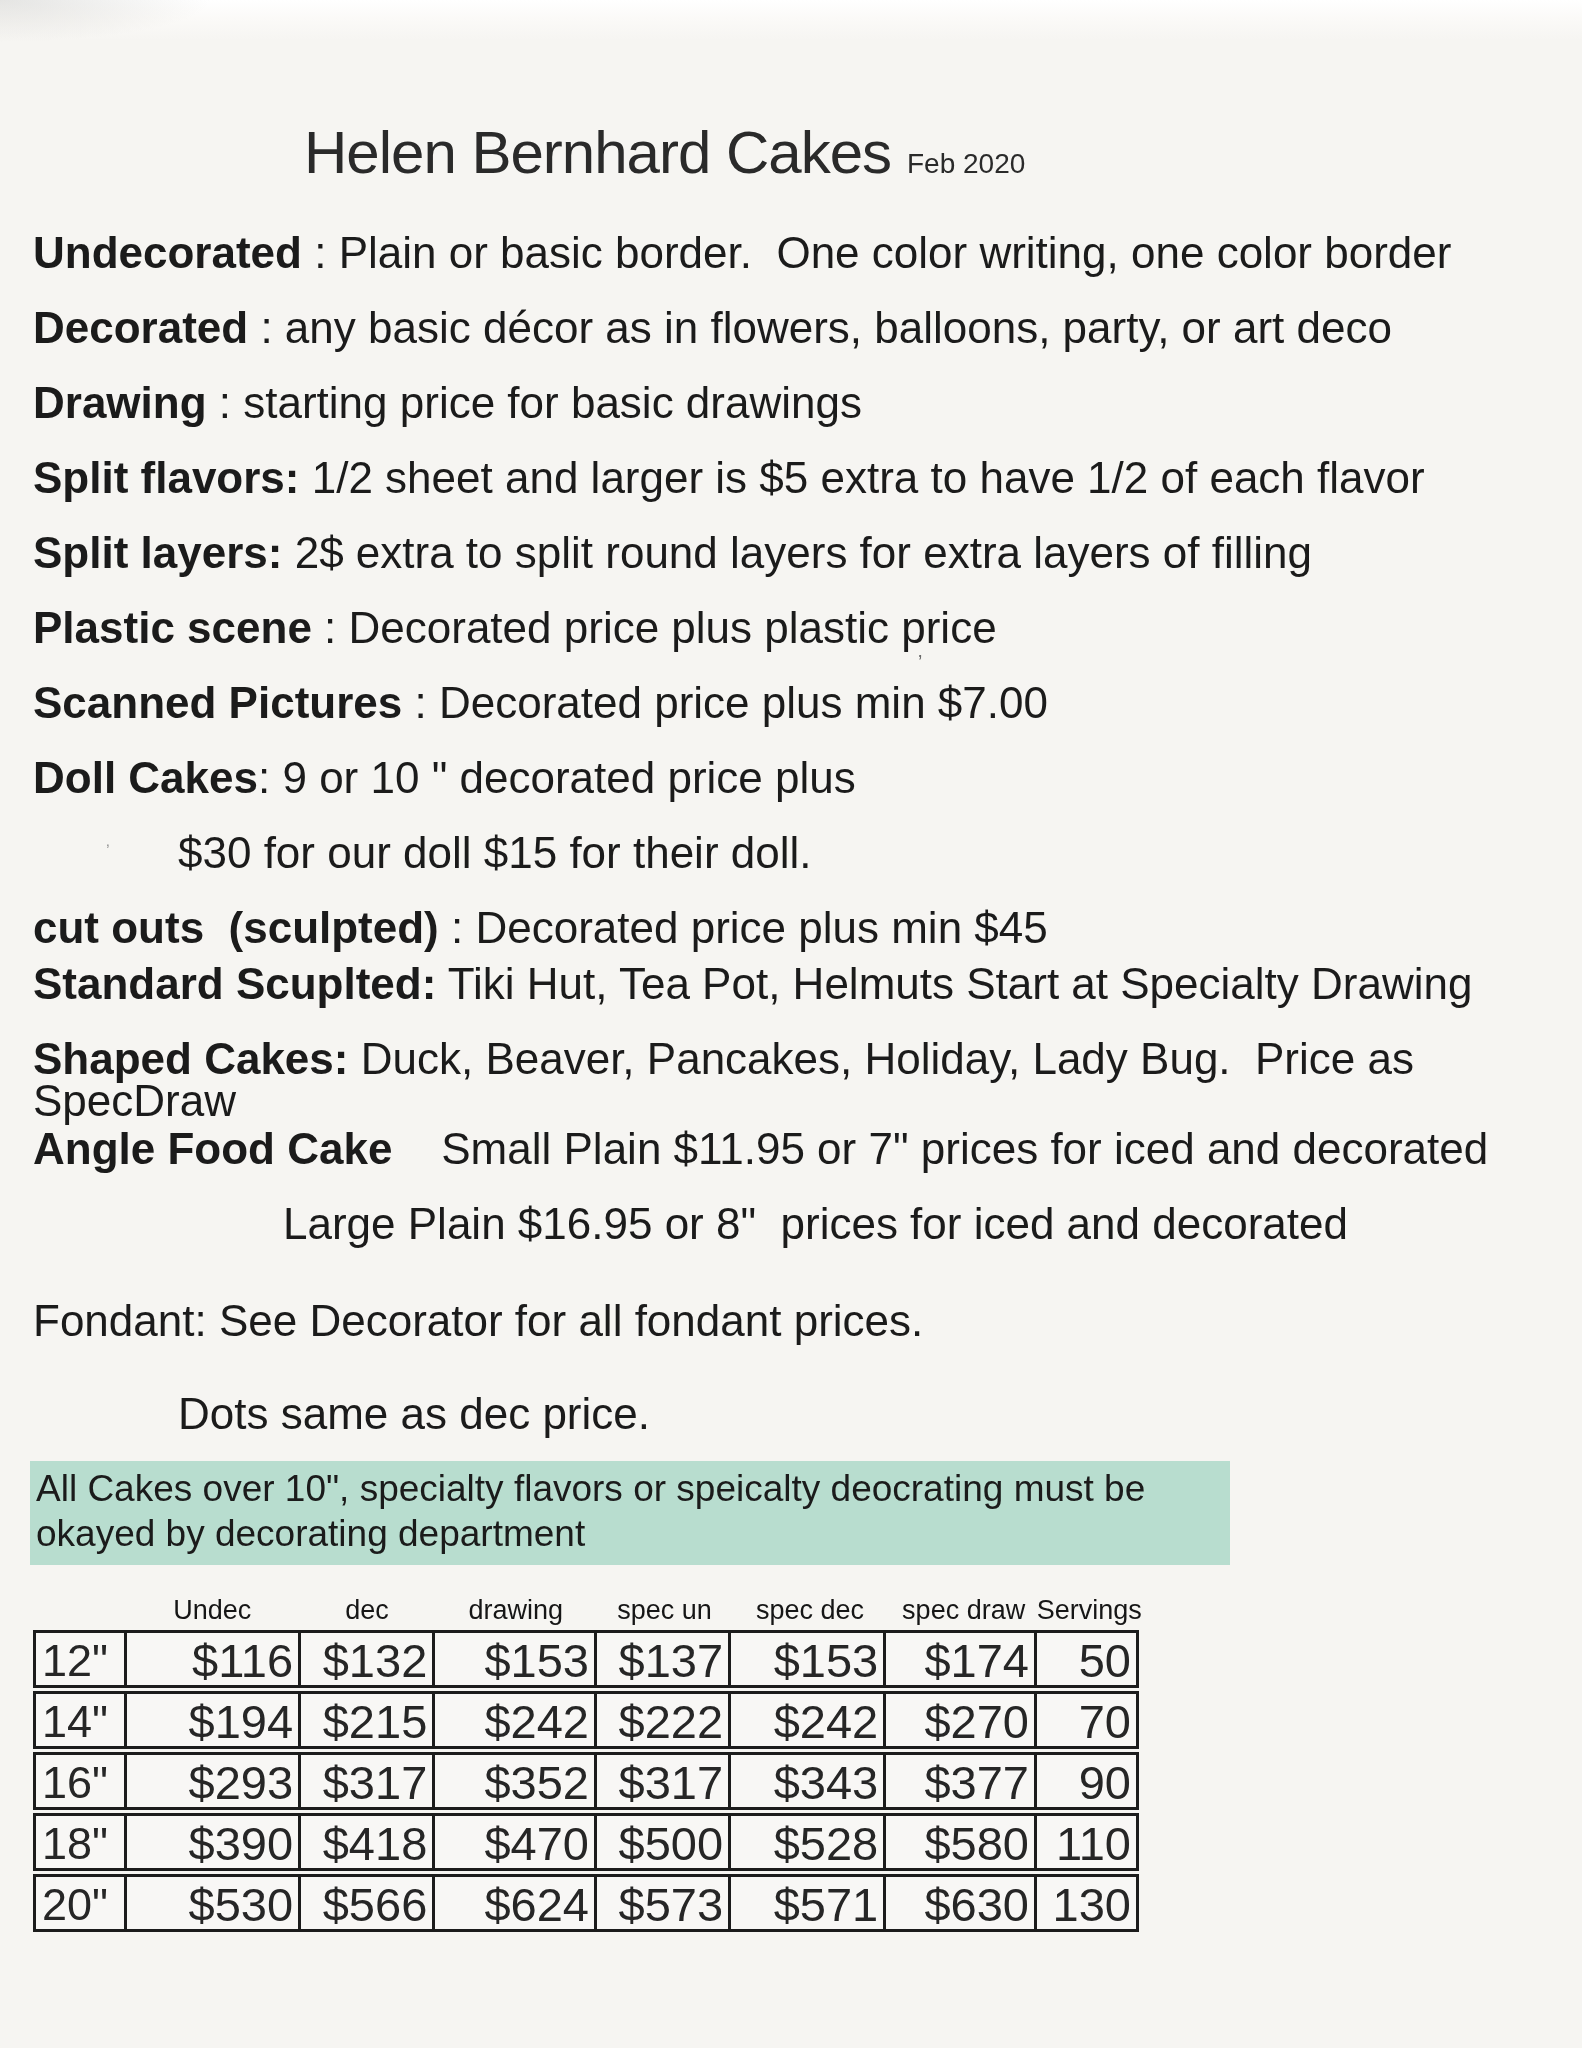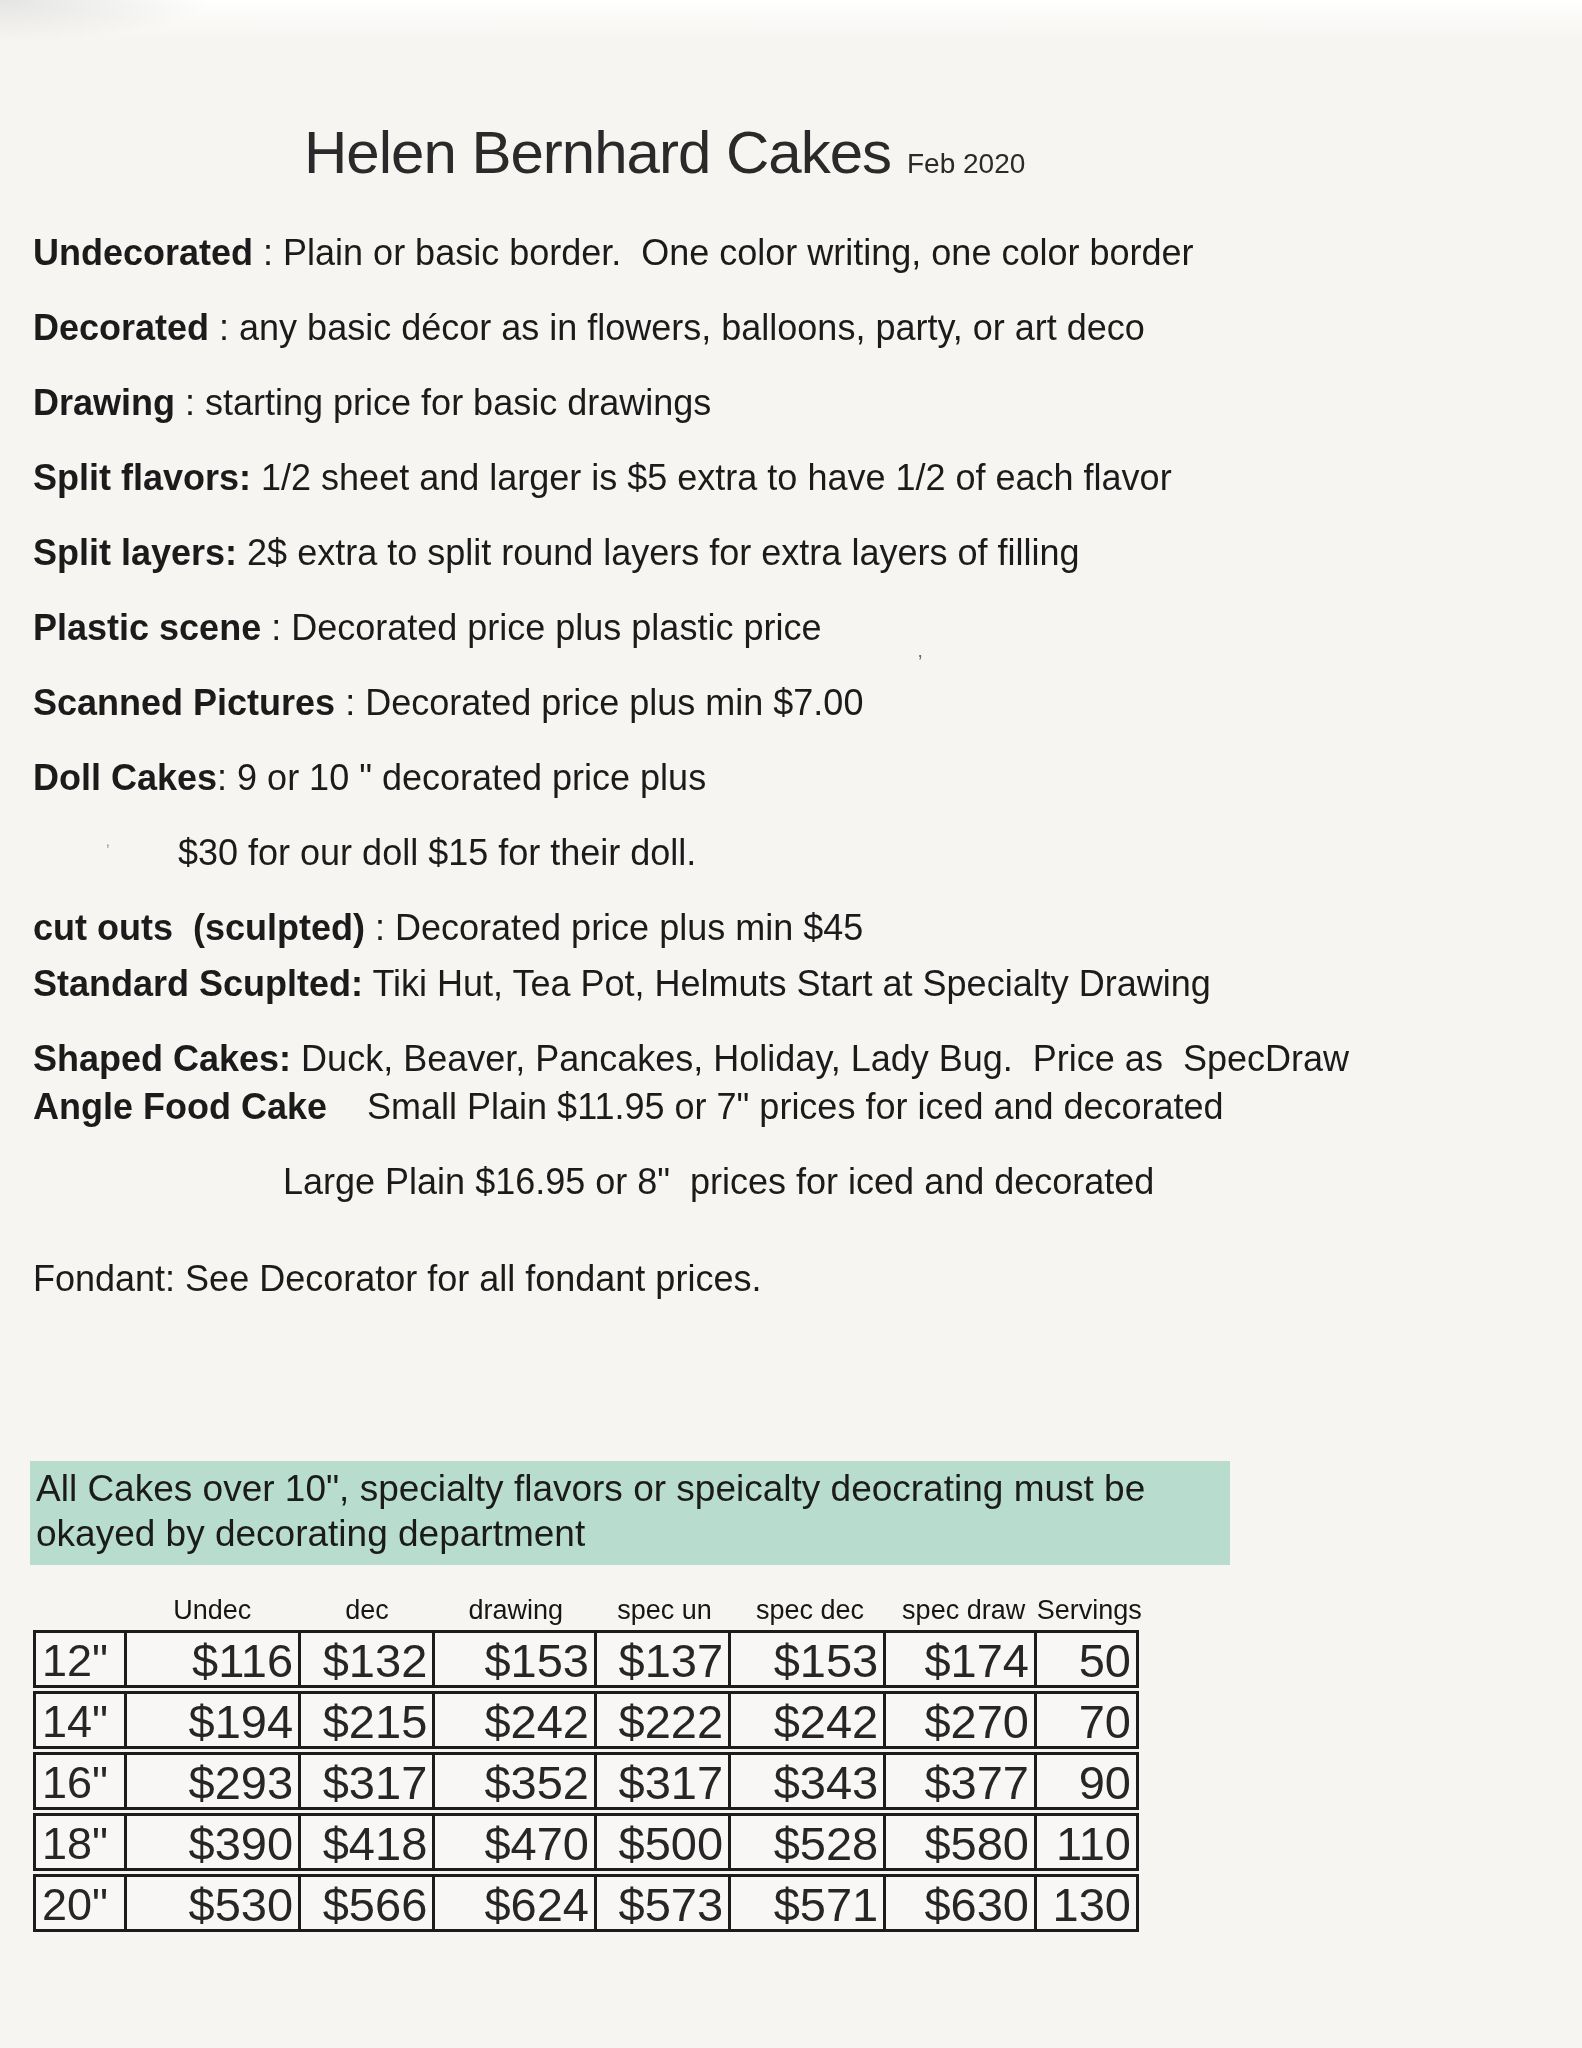--- a/index.html
+++ b/index.html
@@ -13,21 +13,21 @@
     color:#1b1b1b;
     overflow:hidden;
   }
   .title-row { position:absolute; top:118px; left:304px; white-space:nowrap; }
   .doc-title {
     font-size:60px; font-weight:400; color:#2a2a2a; letter-spacing:-1px;
   }
   .doc-title-date { font-size:28px; color:#2a2a2a; margin-left:16px; font-weight:400; }
 
   .doc-lines { position:absolute; top:232px; left:33px; right:30px; }
-  .doc-line { font-size:36px; line-height:42px; margin-bottom:33px; white-space:pre-wrap; }
+  .doc-line { font-size:44px; line-height:42px; margin-bottom:33px; white-space:pre-wrap; }
   .doc-line .b { font-weight:bold; }
   .doc-line.indent-1 { padding-left:145px; }
   .doc-line.indent-2 { padding-left:250px; }
   
   .doc-lines .doc-line:nth-child(10) { margin-bottom:14px; }
   .doc-lines .doc-line:nth-child(12) { margin-bottom:6px; }
   .doc-lines .doc-line:nth-child(13) { }
   .doc-lines .doc-line:nth-child(14) { margin-bottom:55px; }
   .doc-lines .doc-line:nth-child(15) { margin-bottom:51px; }
   .doc-lines .doc-line:nth-child(16) { margin-bottom:13px; }
@@ -83,20 +83,21 @@
       <div class="doc-line"><span class="b">Plastic scene</span><span class="r"> : Decorated price plus plastic price</span></div>
       <div class="doc-line"><span class="b">Scanned Pictures</span><span class="r"> : Decorated price plus min $7.00</span></div>
       <div class="doc-line"><span class="b">Doll Cakes</span><span class="r">: 9 or 10 " decorated price plus</span></div>
       <div class="doc-line indent-1"><span class="r">$30 for our doll $15 for their doll.</span></div>
       <div class="doc-line"><span class="b">cut outs  (sculpted)</span><span class="r"> : Decorated price plus min $45</span></div>
       <div class="doc-line"><span class="b">Standard Scuplted:</span><span class="r"> Tiki Hut, Tea Pot, Helmuts Start at Specialty Drawing</span></div>
       <div class="doc-line"><span class="b">Shaped Cakes:</span><span class="r"> Duck, Beaver, Pancakes, Holiday, Lady Bug.  Price as  SpecDraw</span></div>
       <div class="doc-line"><span class="b">Angle Food Cake</span><span class="r">    Small Plain $11.95 or 7" prices for iced and decorated</span></div>
       <div class="doc-line indent-2"><span class="r">Large Plain $16.95 or 8"  prices for iced and decorated</span></div>
       <div class="doc-line"><span class="r">Fondant: See Decorator for all fondant prices.</span></div>
+      <div class="doc-line indent-1"><span class="r">Dots same as dec price.</span></div>
     </div>
 
   <div class="highlight-block" id="highlight-block" style="background: rgb(184, 221, 207);">
       <div><span class="highlight-line">All Cakes over 10", specialty flavors or speicalty deocrating must be</span></div>
       <div><span class="highlight-line">okayed by decorating department</span></div>
     </div>
 
   <div class="price-table" id="price-table">
       <div class="pt-header">
         <div class="pt-hcell cw-0"></div>

